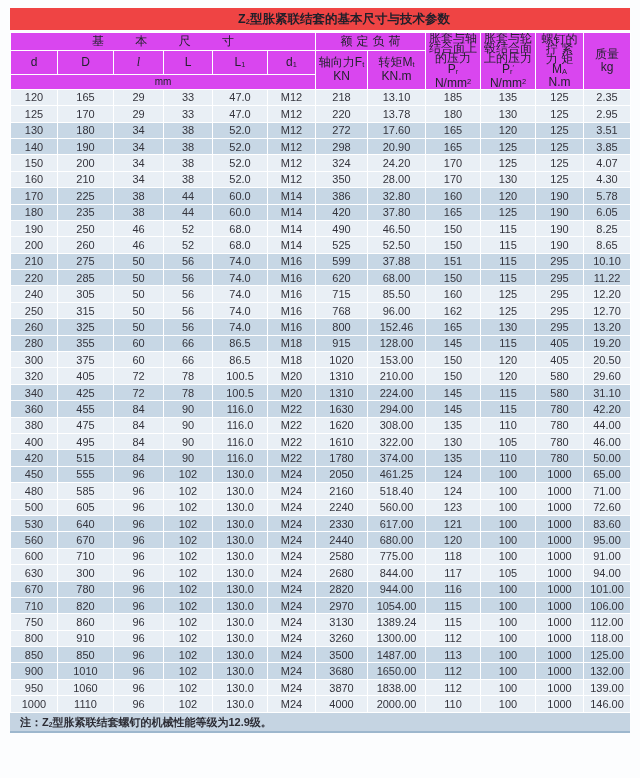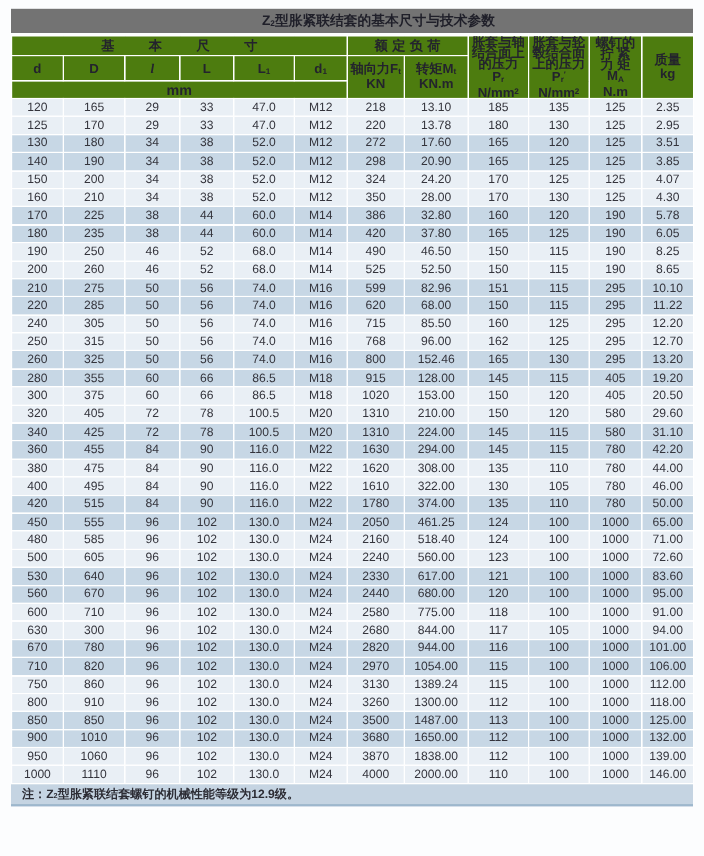--- a/index.html
+++ b/index.html
@@ -6,40 +6,40 @@
   html, body {
     width: 640px; height: 778px;
     background: #fcfdfe;
     font-family: "Liberation Sans", sans-serif;
     overflow: hidden;
   }
   .page { padding: 8px 10px 0 10px; }
 
   .title-bar {
     height: 22px; line-height: 22px;
-    background: #737373;
+    background: #ef4444;
     text-align: center;
     font-size: 12.5px; font-weight: bold; color: #1f1f29;
     margin-bottom: 2px;
     padding-left: 48px;
   }
 
   table.spec { width: 620px; border-collapse: collapse; table-layout: fixed; }
   .spec th, .spec td {
     border: 1px solid #ffffff;
     text-align: center; vertical-align: middle;
     padding: 0; overflow: hidden;
   }
-  .spec thead th { background: #4d7c0f; color: #23232d; font-weight: bold; }
+  .spec thead th { background: #d946ef; color: #23232d; font-weight: normal; }
 
   tr.h-a th { height: 16px; font-size: 12px; }
   th.spread { letter-spacing: 14px; text-indent: 14px; }
   th.rated  { letter-spacing: 4px;  text-indent: 4px; }
   tr.h-b th { height: 23px; font-size: 12px; }
-  tr.h-c th { height: 15px; font-size: 13px; }
+  tr.h-c th { height: 15px; font-size: 10px; }
 
   th.ell { font-style: italic; font-family: "Liberation Serif", serif; }
 
   th.small-head { font-size: 9px; line-height: 10px; font-weight: bold; }
   th.mass-head  { font-size: 11px; line-height: 13px; }
   th.load-head  { font-size: 10.5px; line-height: 11.5px; }
 
   .spec sub { font-size: 0.62em; vertical-align: -0.15em; }
   .spec sup { font-size: 0.62em; vertical-align: 0.45em; }
   .title-bar sub, .note-bar sub { font-size: 0.6em; vertical-align: -0.1em; }
@@ -273,21 +273,21 @@
           <td>8.65</td>
         </tr>
         <tr class="dark">
           <td>210</td>
           <td>275</td>
           <td>50</td>
           <td>56</td>
           <td>74.0</td>
           <td>M16</td>
           <td>599</td>
-          <td>82.96</td>
+          <td>37.88</td>
           <td>151</td>
           <td>115</td>
           <td>295</td>
           <td>10.10</td>
         </tr>
         <tr class="dark">
           <td>220</td>
           <td>285</td>
           <td>50</td>
           <td>56</td>

